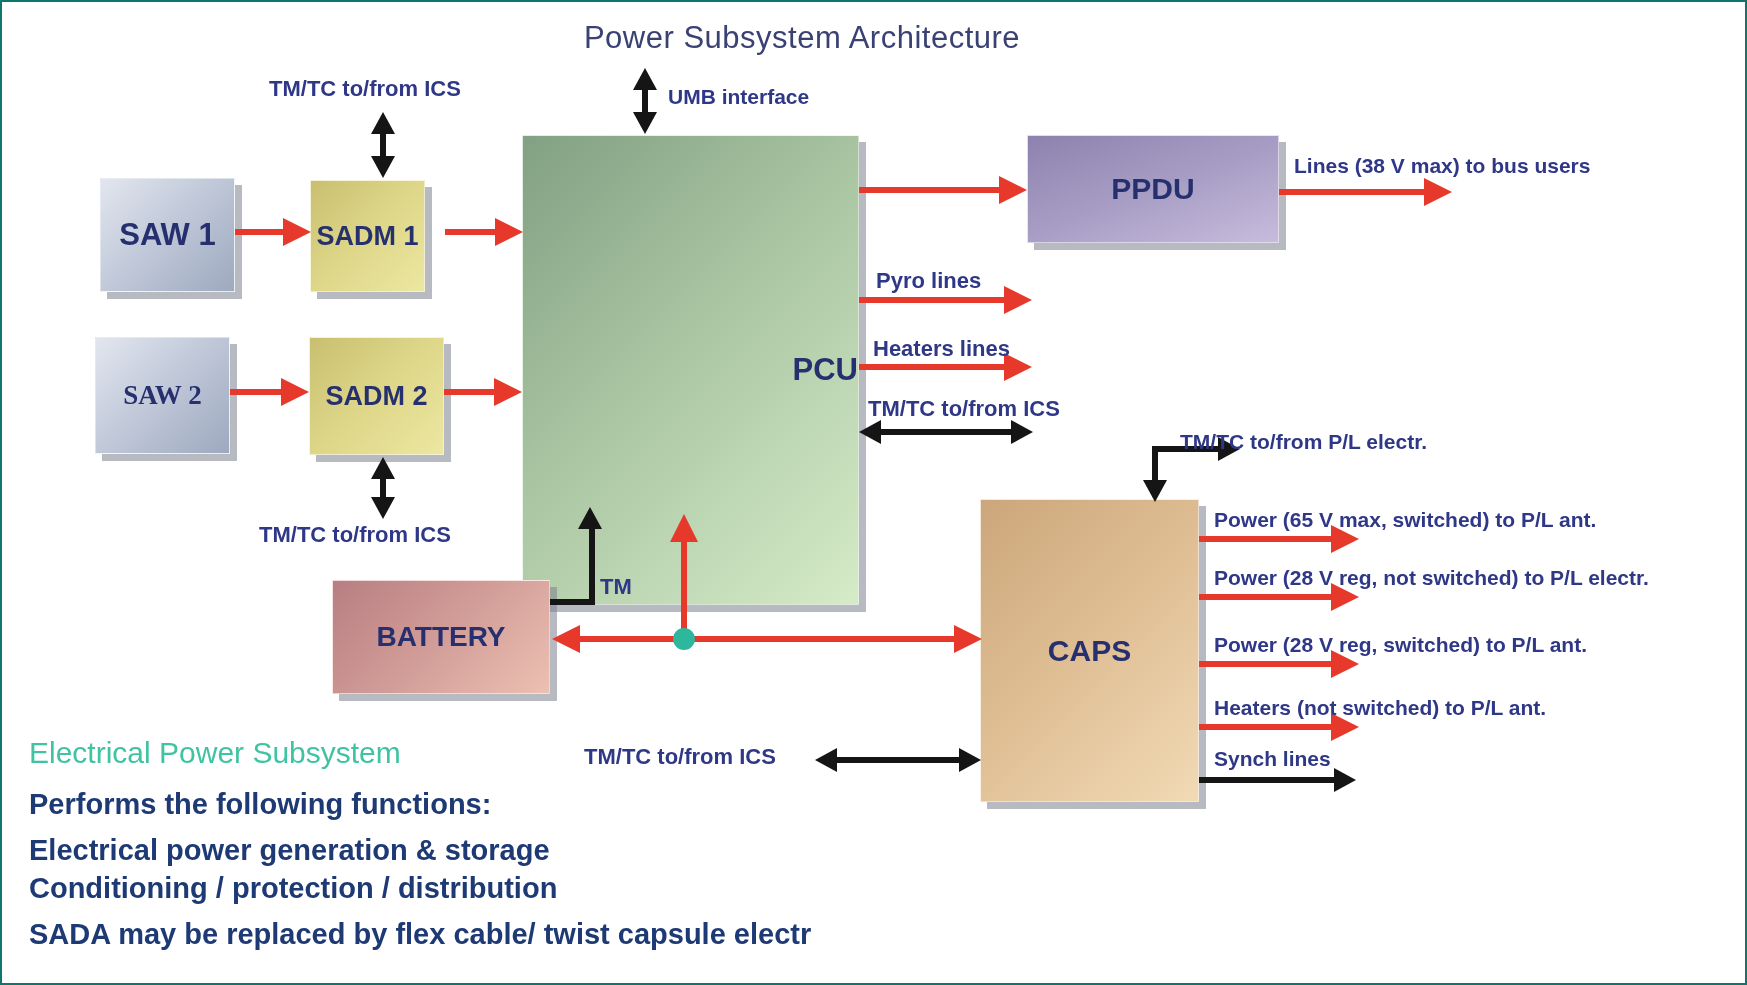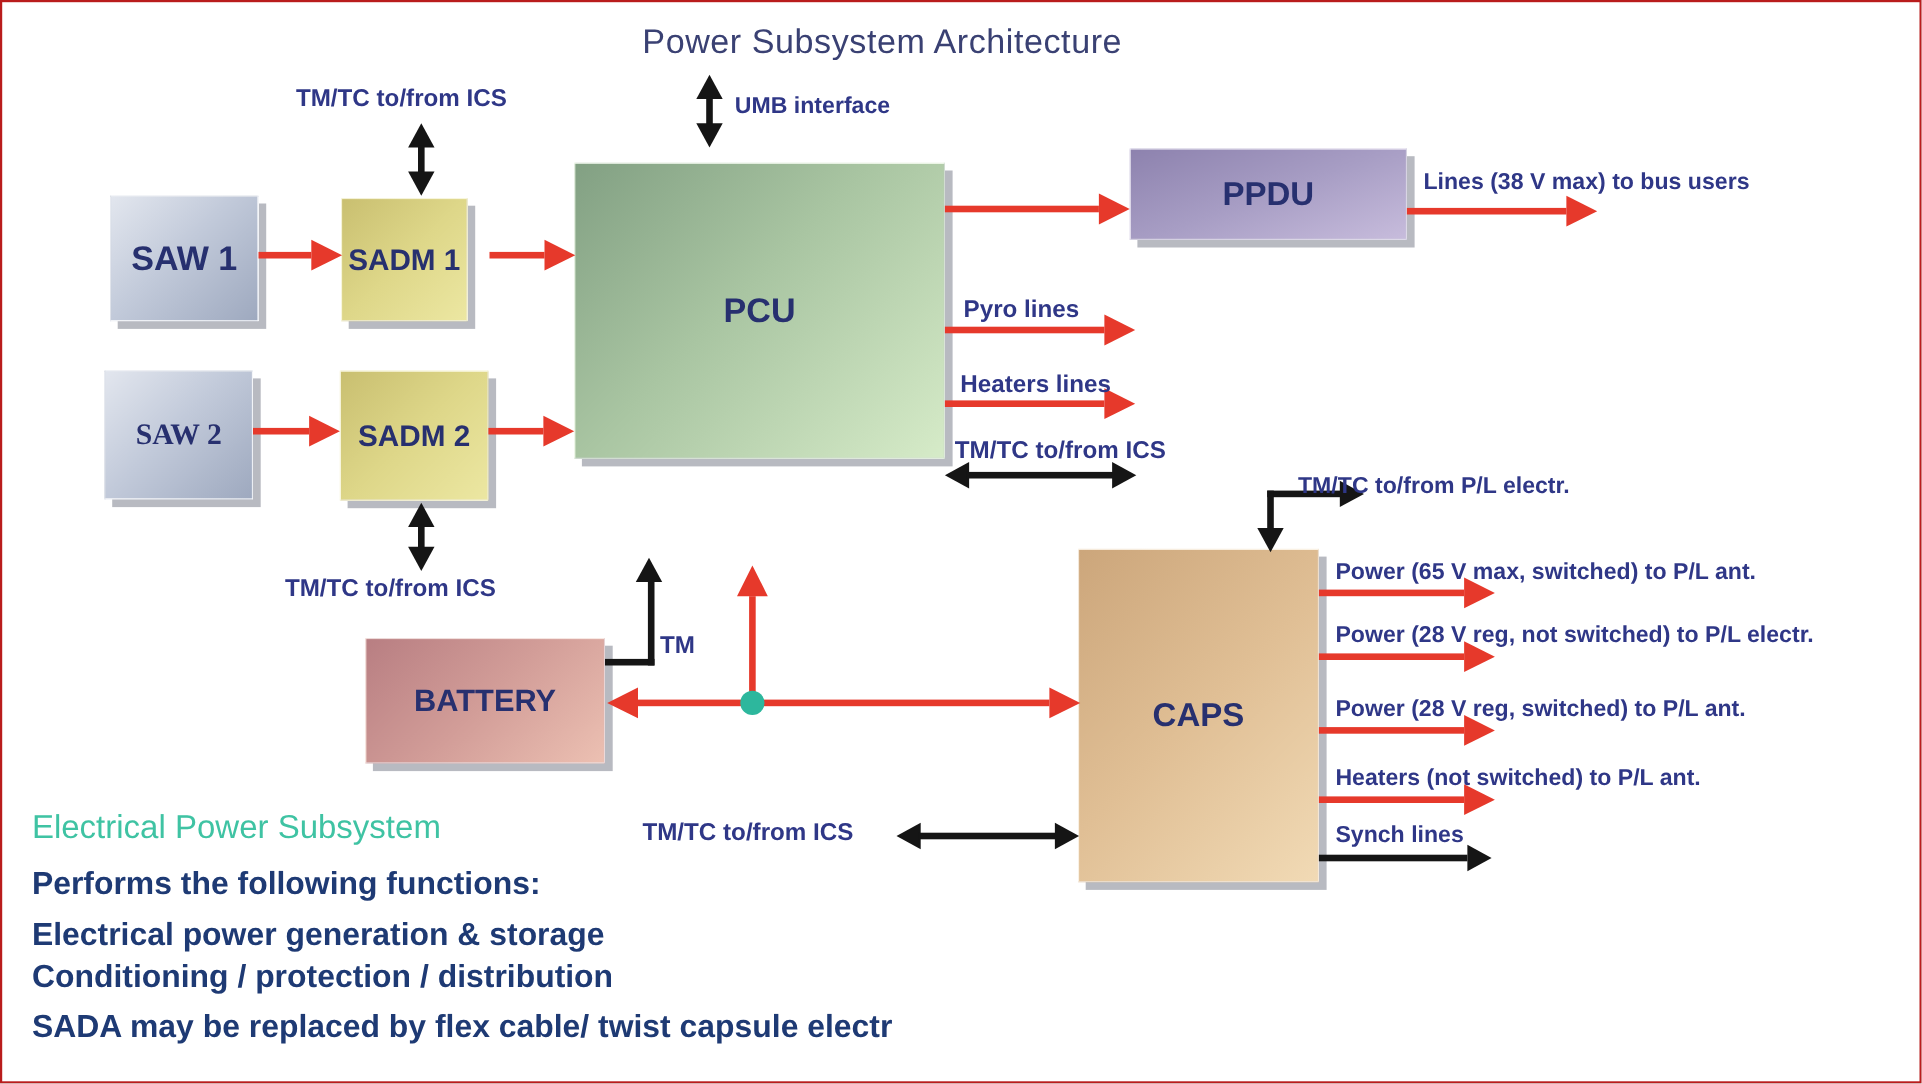--- a/index.html
+++ b/index.html
@@ -1,20 +1,20 @@
 <!DOCTYPE html>
 <html style="--red: #e6392b; --black: #151515; --junction: #2db79d; --teal: #3fc3a3;"><head>
 <meta charset="utf-8">
 <style>
   html,body{margin:0;padding:0;background:#cfcfcf;}
   .canvas{
     position:relative;
     width:1747px;height:985px;
     background:#ffffff;
-    border:2px solid #b91c1c;
+    border:2px solid #0f766e;
     box-sizing:border-box;
     font-family:"Liberation Sans", sans-serif;
     overflow:hidden;
   }
   .box{
     position:absolute;
     display:flex;align-items:center;justify-content:center;
     box-shadow:7px 7px 0 0 rgba(125,130,142,.55);
     border:1px solid rgba(255,255,255,.65);
     box-sizing:border-box;
@@ -72,24 +72,24 @@
   </div>
   <div class="box saw" style="left:93px;top:335px;width:135px;height:117px;">
     <span style="font-size:27px;font-family:Liberation Serif, serif;">SAW 2</span>
   </div>
   <div class="box sadm" style="left:308px;top:178px;width:115px;height:112px;">
     <span style="font-size:27px;">SADM 1</span>
   </div>
   <div class="box sadm" style="left:307px;top:335px;width:135px;height:118px;">
     <span style="font-size:27px;">SADM 2</span>
   </div>
-  <div class="box pcu" style="left:520px;top:146px;width:337px;height:269px;">
+  <div class="box pcu" style="left:520px;top:133px;width:337px;height:470px;justify-content:flex-end;">
     <span style="font-size:31px;">PCU</span>
   </div>
-  <div class="box ppdu" style="left:1025px;top:133px;width:252px;height:83px;">
+  <div class="box ppdu" style="left:1025px;top:133px;width:252px;height:108px;">
     <span style="font-size:30px;">PPDU</span>
   </div>
   <div class="box battery" style="left:330px;top:578px;width:218px;height:114px;">
     <span style="font-size:28px;">BATTERY</span>
   </div>
   <div class="box caps" style="left:978px;top:497px;width:219px;height:303px;">
     <span style="font-size:30px;">CAPS</span>
   </div>
 
   <div>

